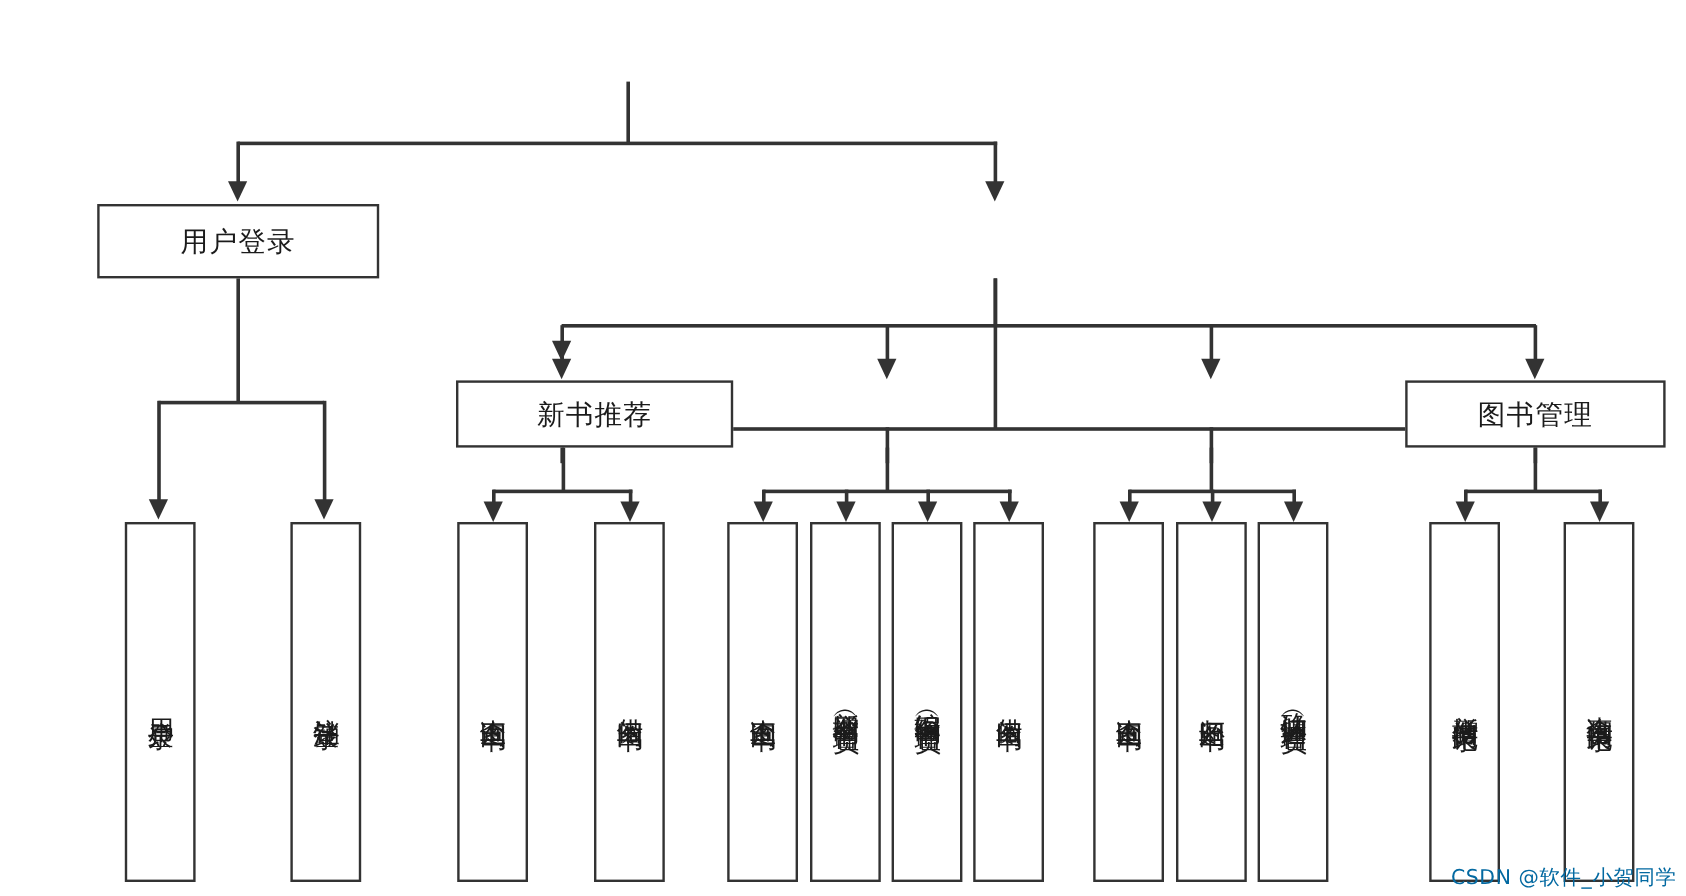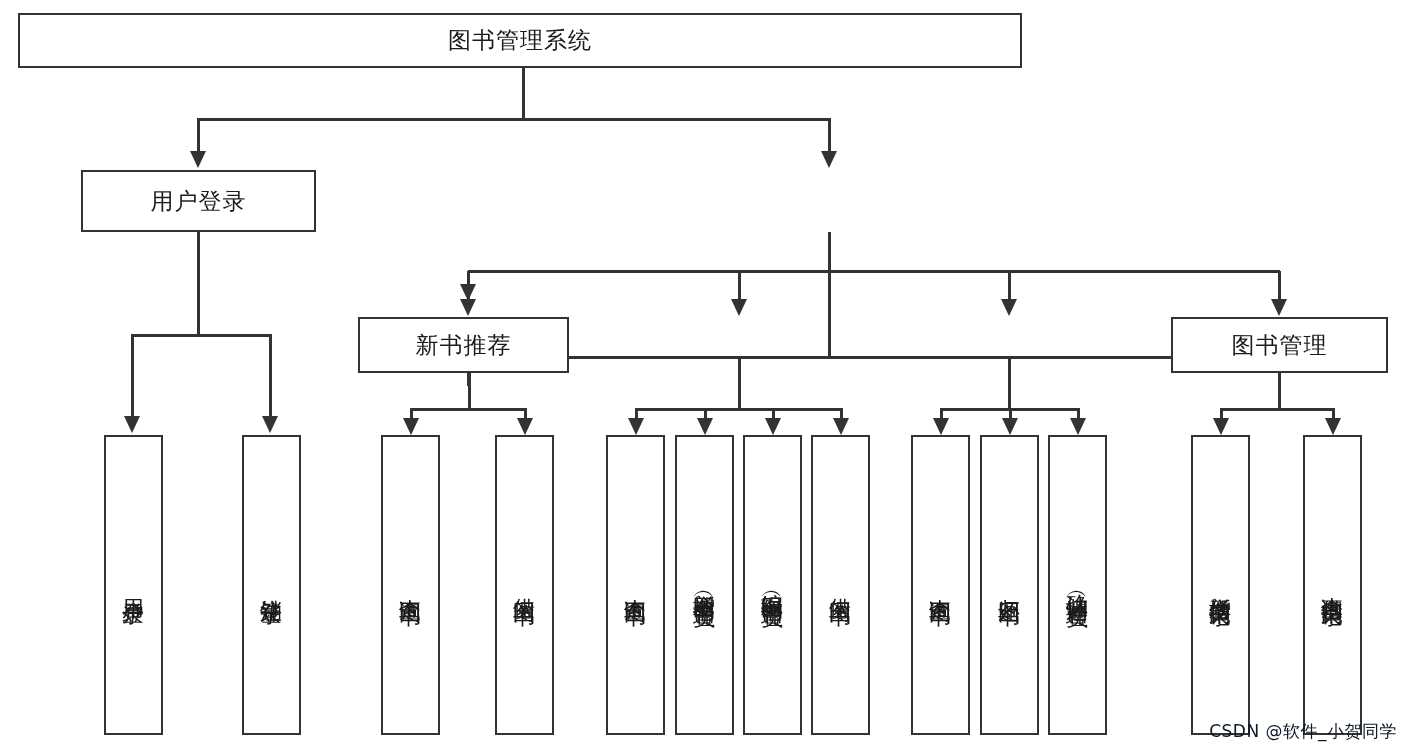--- a/index.html
+++ b/index.html
@@ -58,34 +58,31 @@
     height: 0;
     border-left: 8px solid transparent;
     border-right: 8px solid transparent;
     border-top: 17px solid #333333;
   }
   #watermark {
     position: absolute;
     right: 8px;
     bottom: 4px;
     font-size: 17px;
-    color: #0f172a;
+    color: #0369a1;
     letter-spacing: 0.5px;
     white-space: nowrap;
     pointer-events: none;
   }
 </style>
 </head>
 <body>
 
 <div id="canvas">
 
-  <div class="node horiz" style="left:18px; top:13px; width:1004px; height:55px;">
-    <span class="lbl">图书管理系统</span>
-  </div>
 
   <div class="edge v" style="left:522px; top:68px; height:52px;"></div>
 
   <div class="edge h" style="left:198px; top:118px; width:633px;"></div>
 
   <div class="edge v" style="left:197px; top:118px; height:35px;"></div>
   <div class="arrow" style="left:190px; top:151px;"></div>
   <div class="edge v" style="left:828px; top:118px; height:35px;"></div>
   <div class="arrow" style="left:821px; top:151px;"></div>
 
@@ -102,21 +99,21 @@
 
   <div class="edge v" style="left:828px; top:232px; height:126px;"></div>
   <div class="edge h" style="left:468px; top:356px; width:812px;"></div>
 
   <div class="edge v" style="left:467px; top:356px; height:30px;"></div>
   <div class="arrow" style="left:460px; top:284px; border-top-color:#333;"></div>
   <div class="edge v" style="left:738px; top:356px; height:30px;"></div>
   <div class="edge v" style="left:1008px; top:356px; height:30px;"></div>
   <div class="edge v" style="left:1278px; top:356px; height:30px;"></div>
 
-  <div class="node horiz" style="left:358px; top:317px; width:211px; height:56px;">
+  <div class="node horiz" style="left:380px; top:317px; width:231px; height:56px;">
     <span class="lbl">新书推荐</span>
   </div>
   <div class="node horiz" style="left:1171px; top:317px; width:217px; height:56px;">
     <span class="lbl">图书管理</span>
   </div>
 
   <div class="edge v" style="left:467px; top:271px; height:30px;"></div>
   <div class="arrow" style="left:460px; top:299px;"></div>
   <div class="edge v" style="left:738px; top:271px; height:30px;"></div>
   <div class="arrow" style="left:731px; top:299px;"></div>

